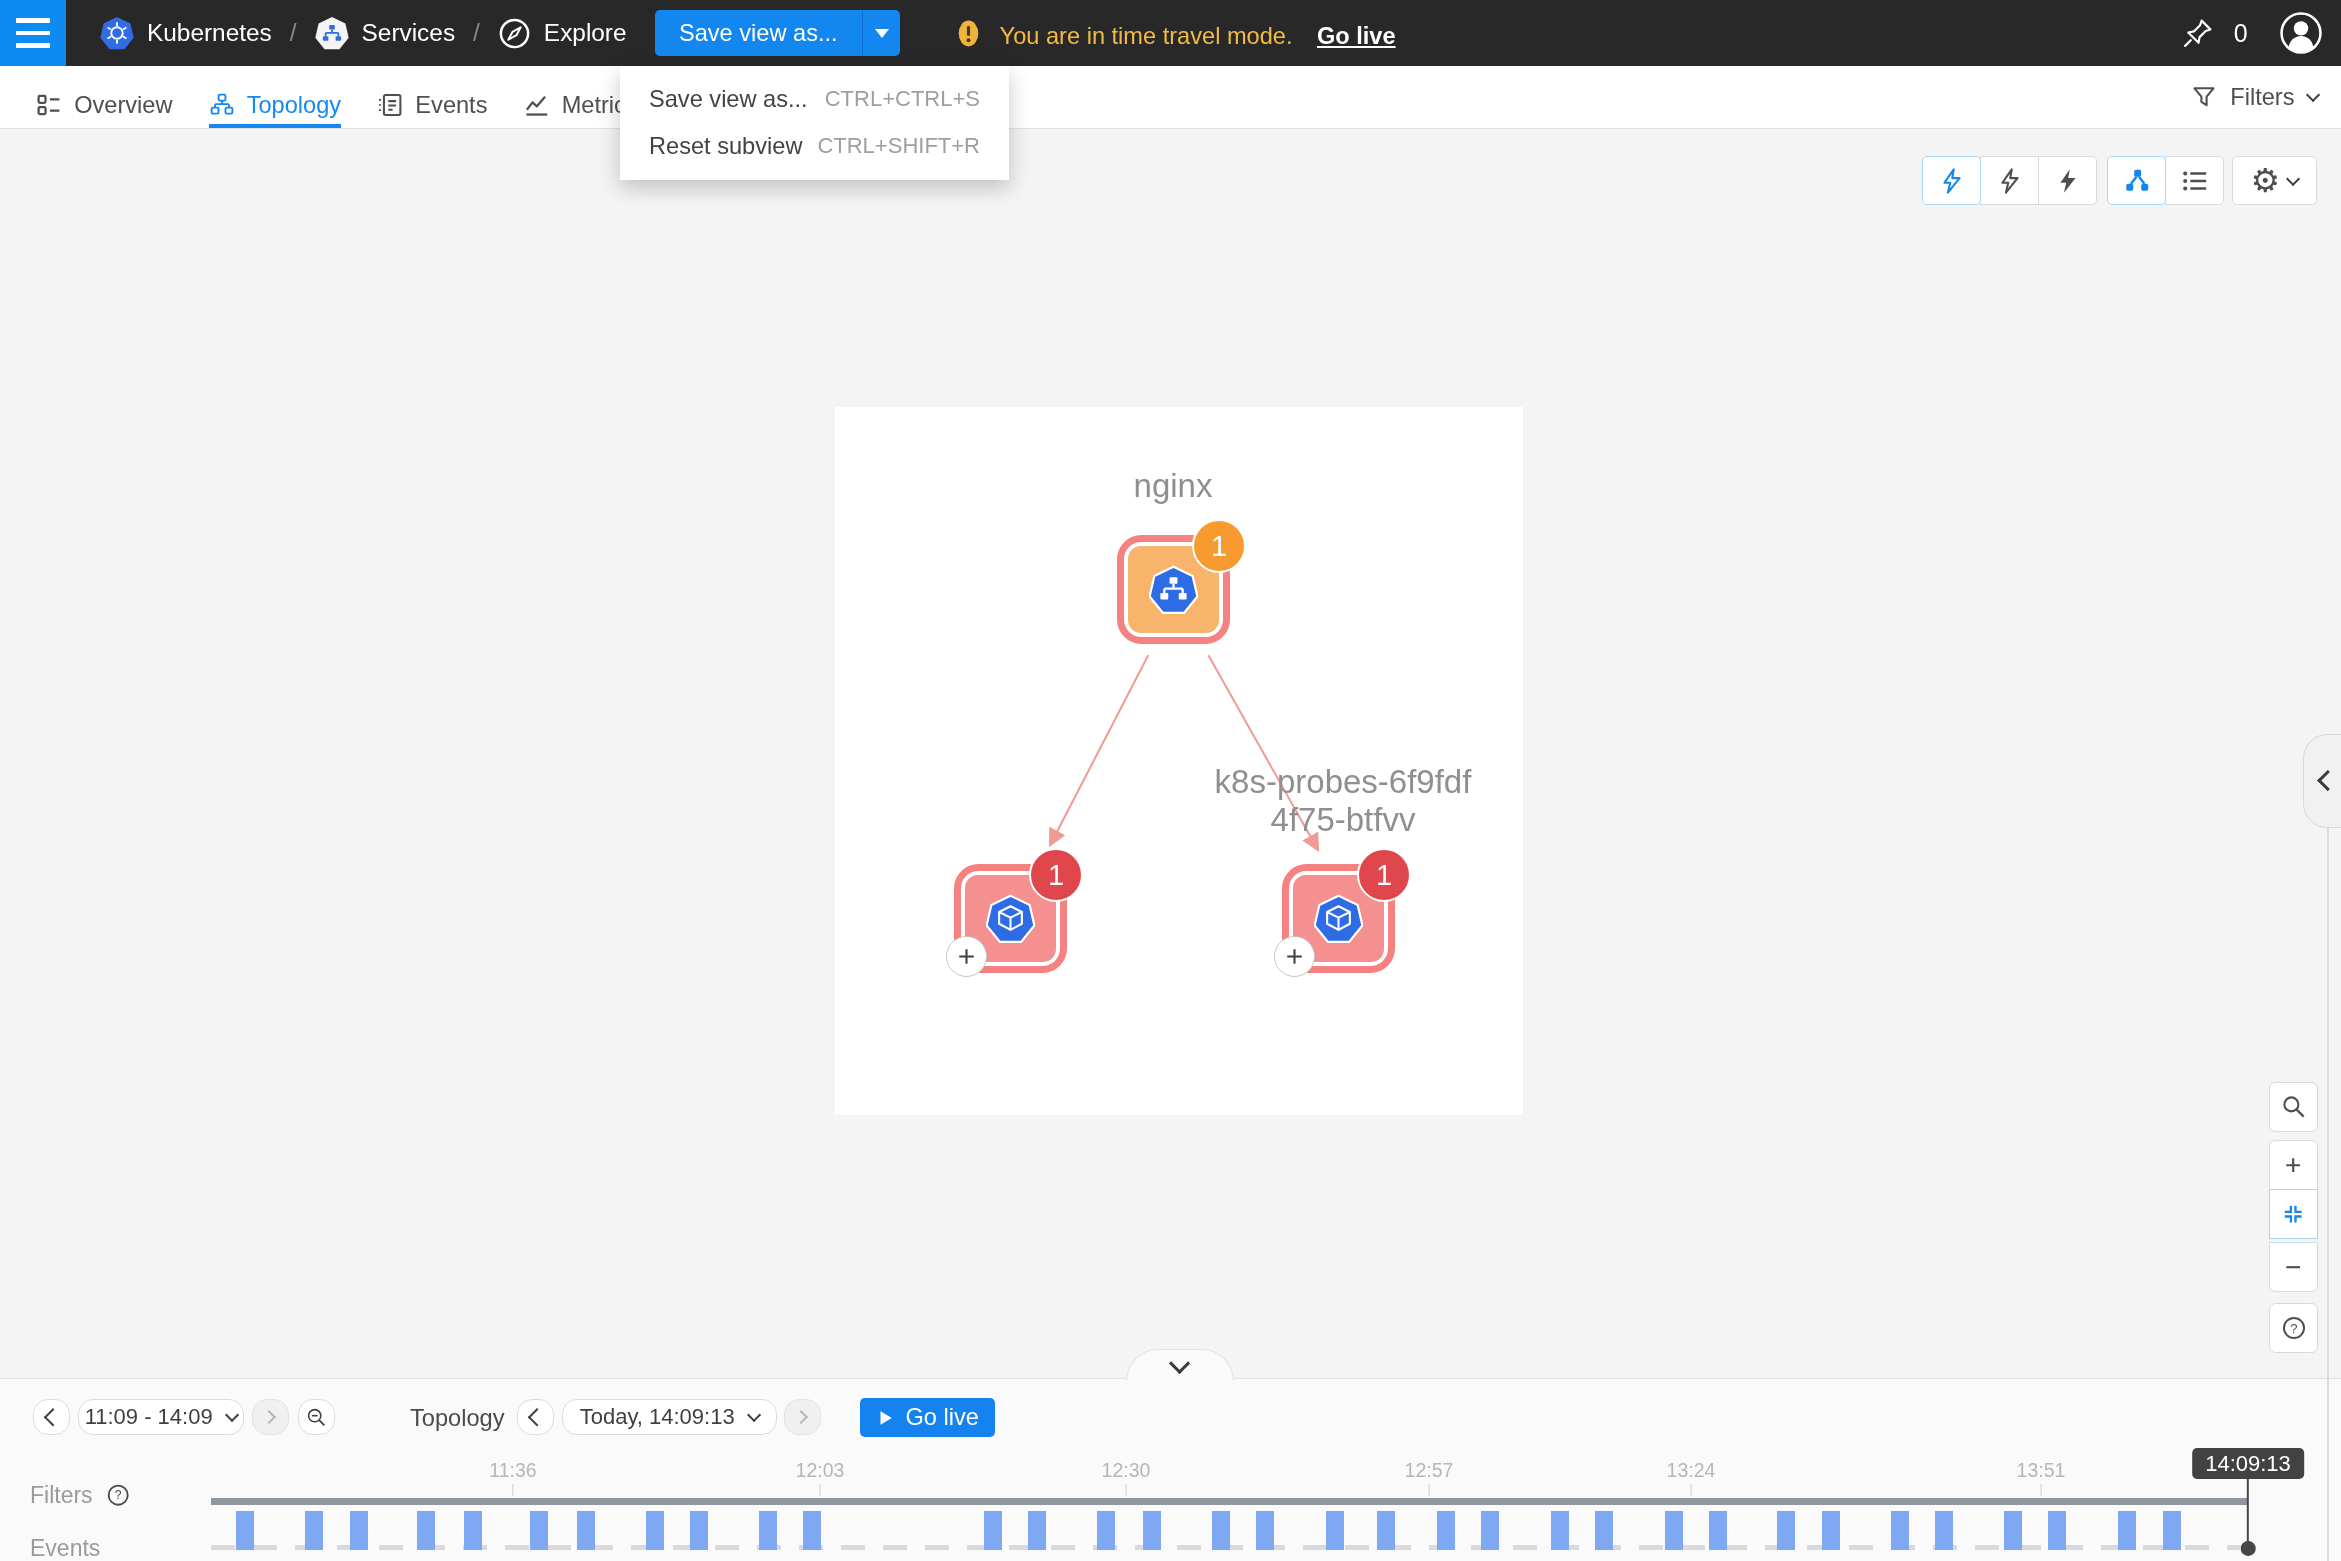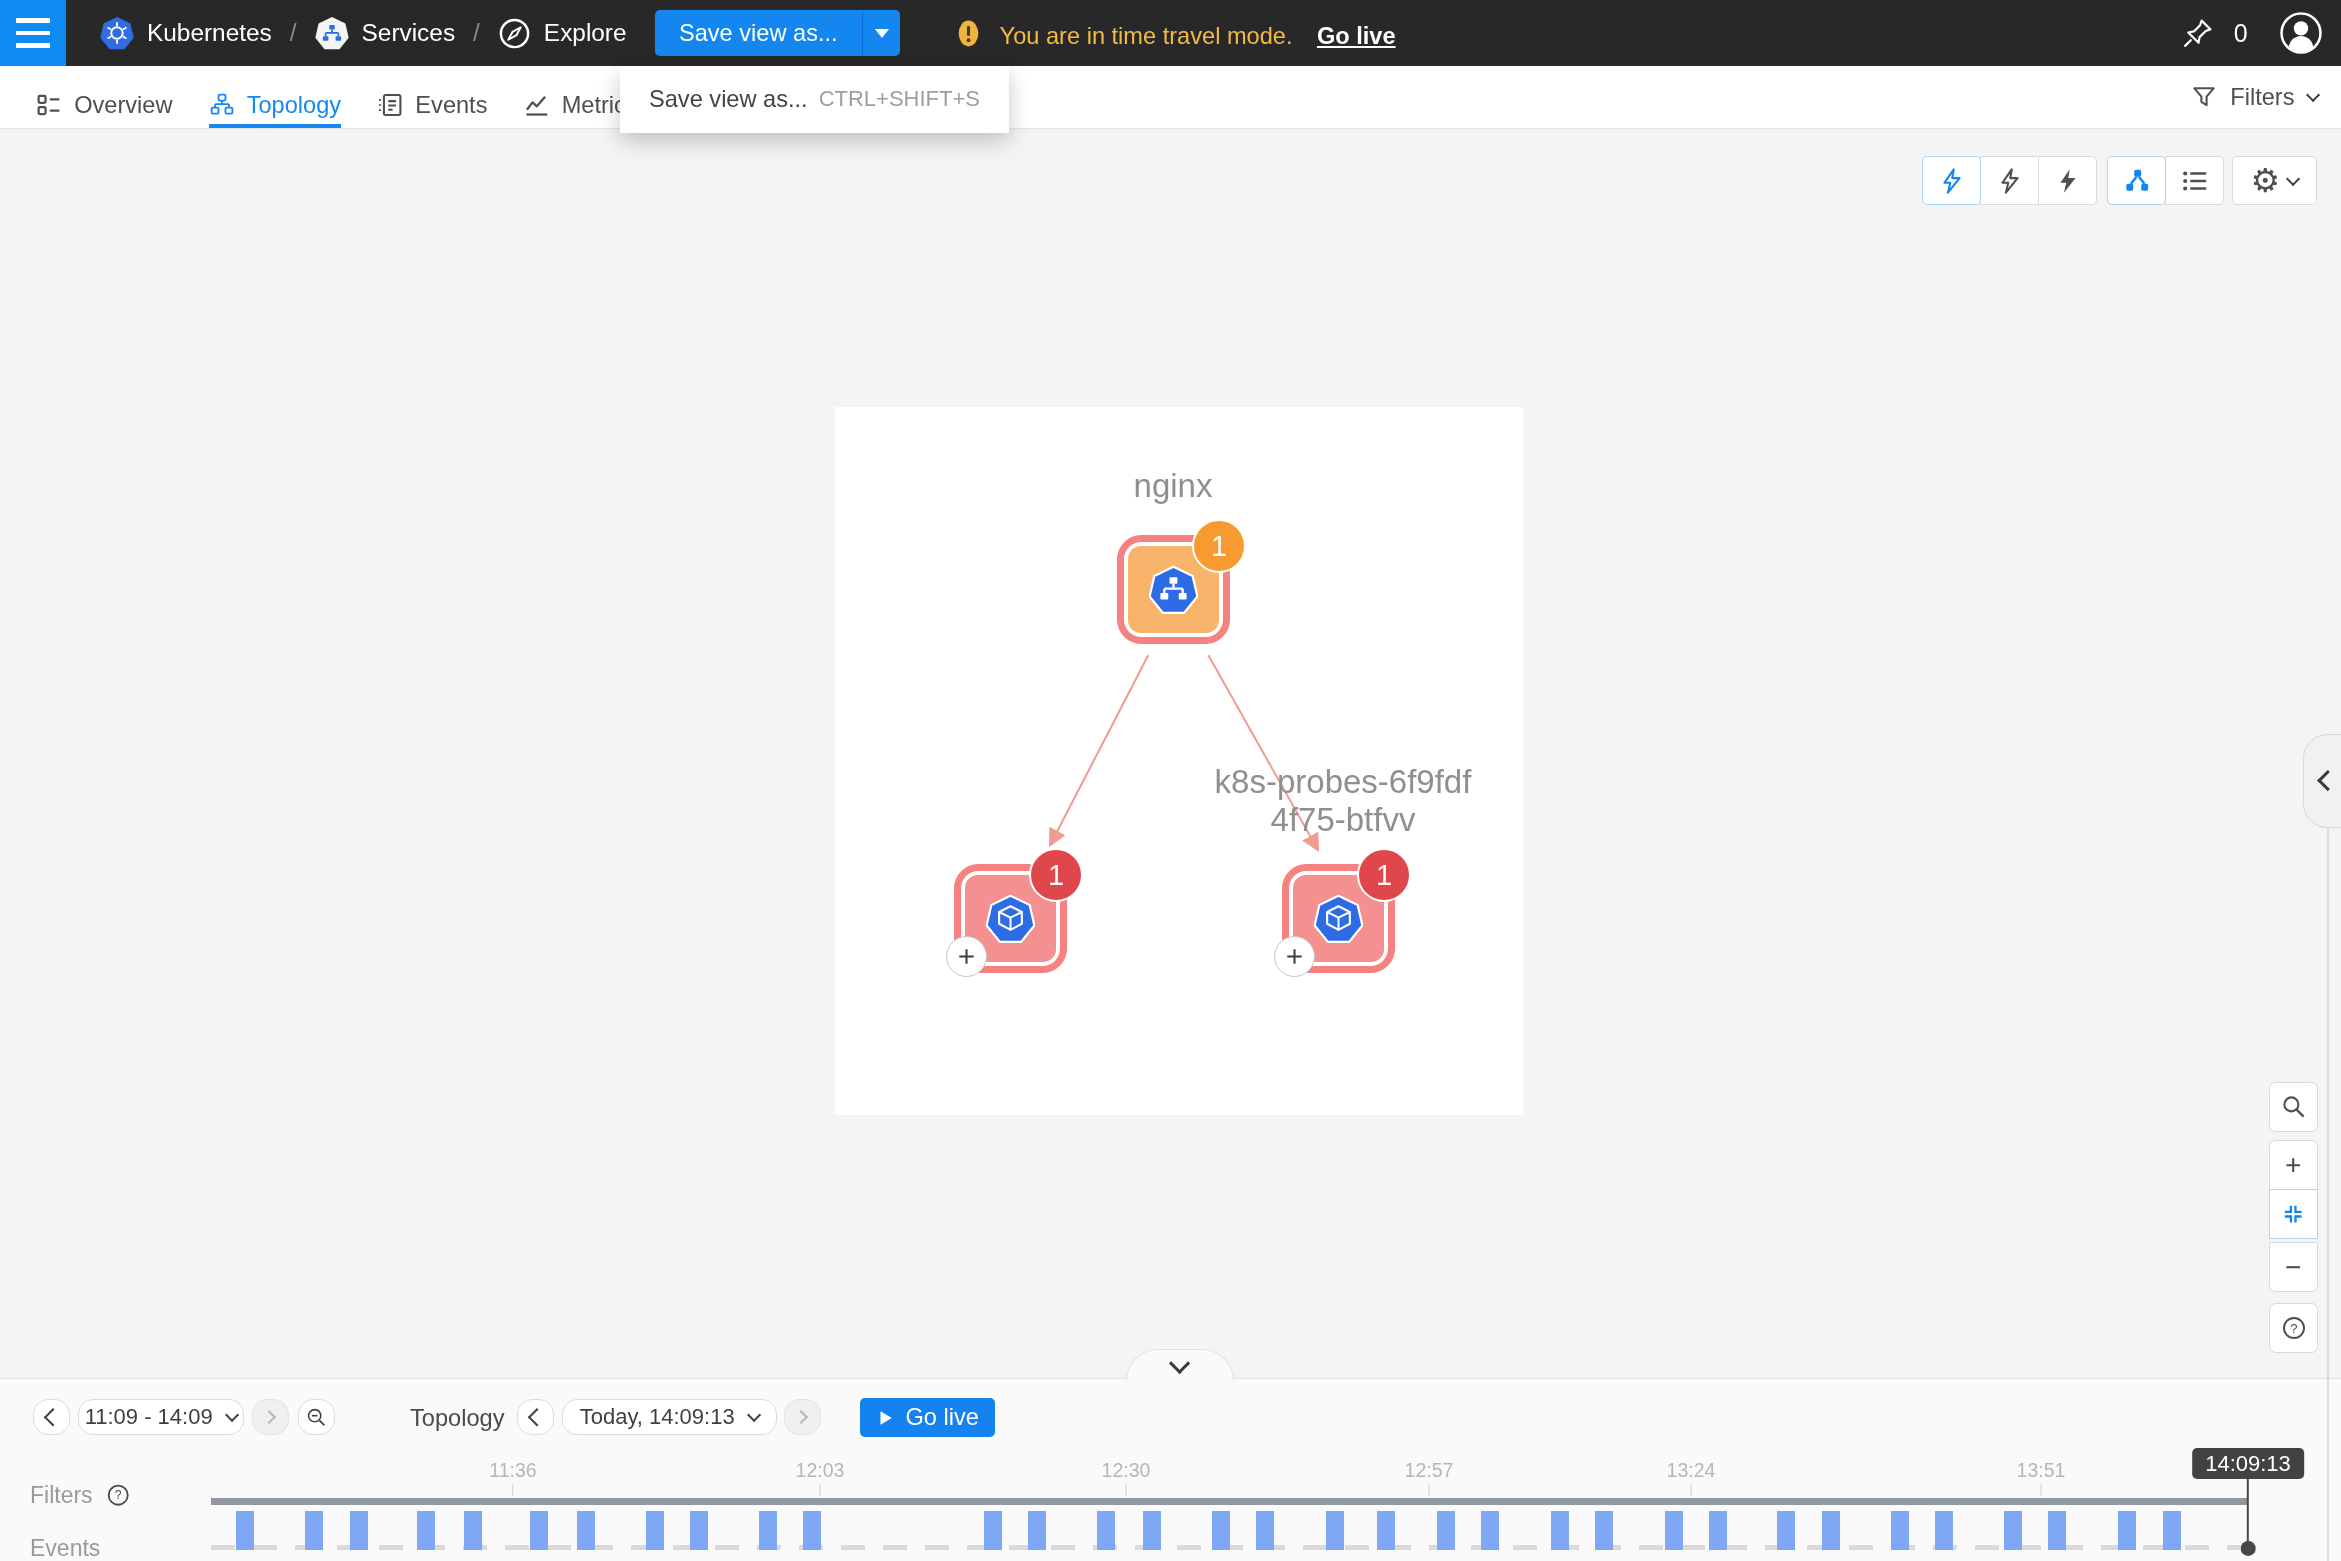--- a/index.html
+++ b/index.html
@@ -228,21 +228,25 @@
           </svg>
       </span>
       <span>Filters</span>
       <span class="chev d sm"></span>
     </div>
   </div>
 
   <div class="menu">
     <div class="menu-item">
       <span class="menu-label">Save view as...</span>
-      <span class="menu-shortcut">CTRL+SHIFT+S</span>
+      <span class="menu-shortcut">CTRL+CTRL+S</span>
+    </div>
+    <div class="menu-item">
+      <span class="menu-label">Reset subview</span>
+      <span class="menu-shortcut">CTRL+SHIFT+R</span>
     </div>
   </div>
 
   <div class="canvas-box"></div>
 
   <svg class="edges" viewBox="0 0 2880 1920" width="2342" height="1561">
     <defs>
       <marker id="arr" viewBox="0 0 10 10" refX="8" refY="5" markerWidth="9" markerHeight="9" orient="auto-start-reverse">
         <path d="M0 0 L10 5 L0 10 z" fill="#f29b94"></path>
       </marker>

